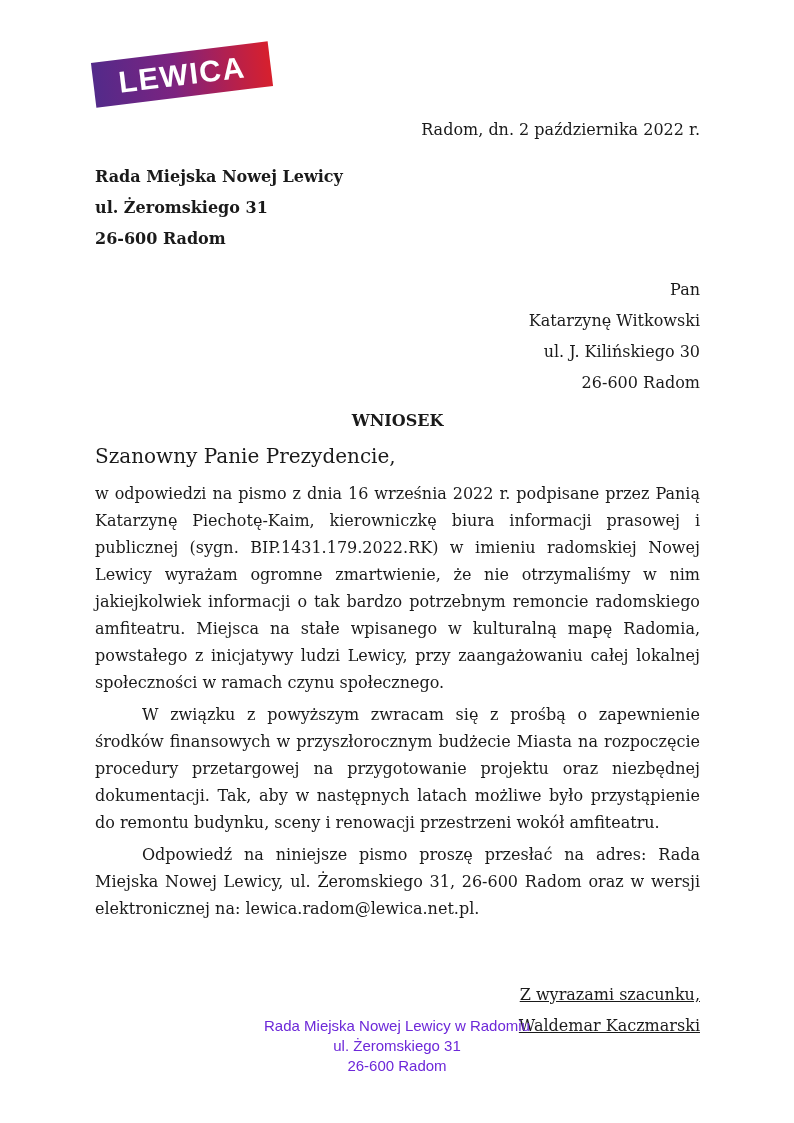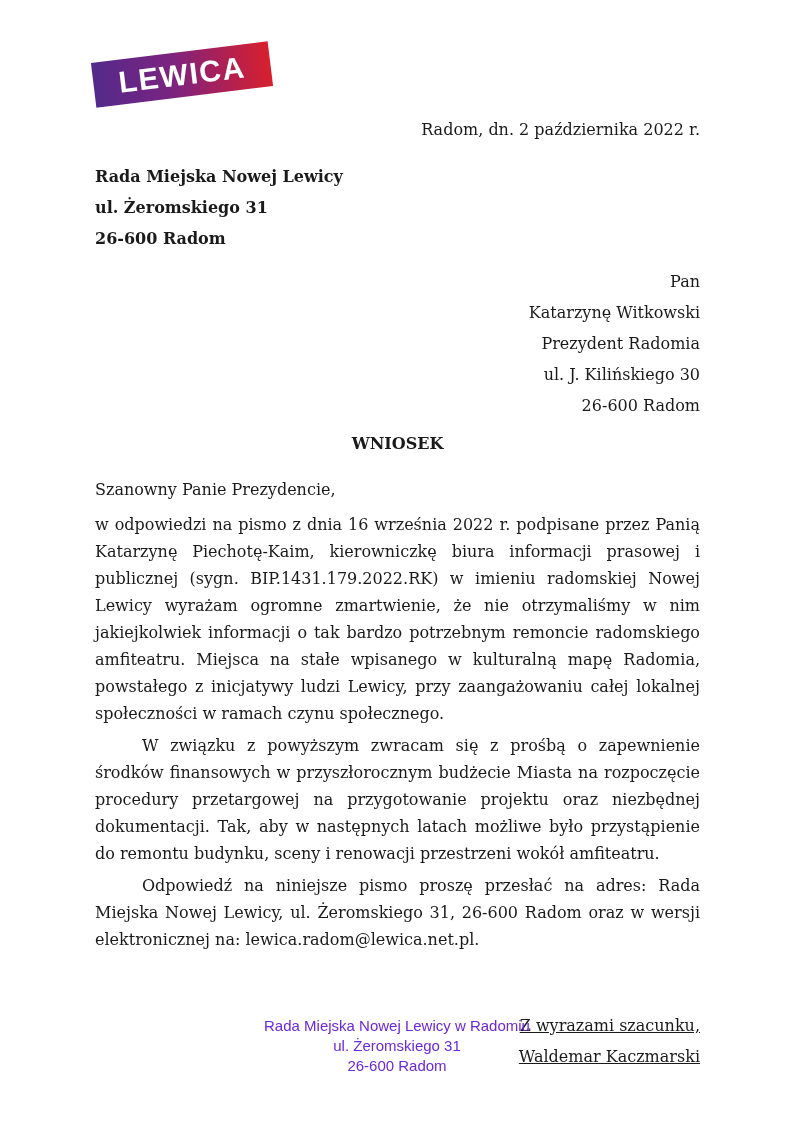--- a/index.html
+++ b/index.html
@@ -50,30 +50,30 @@
     text-align: right;
     font-size: 16px;
   }
   .address-block {
     font-size: 16px;
   }
   .address-block .line {
     line-height: 31px;
   }
   .sender-block { margin-top: 22px; text-align: left; font-weight: bold; }
-  .recipient-block { margin-top: 12px; text-align: right; }
+  .recipient-block { margin-top: 20px; text-align: right; }
   .subject-row {
     margin-top: 13px;
     text-align: center;
     font-size: 16px;
     font-weight: bold;
   }
   .salutation-row {
-    margin-top: 27px;
-    font-size: 16px;
+    margin-top: 14px;
+    font-size: 20px;
   }
   .body-paragraph {
     margin: 12px 0 0 0;
     font-size: 16px;
     line-height: 27px;
     text-align: justify;
   }
   .body-paragraph.indented {
     text-indent: 47px;
     margin-top: 5px;
@@ -113,21 +113,20 @@
 
   <div class="address-block sender-block">
     <div class="line">Rada Miejska Nowej Lewicy</div>
     <div class="line">ul. Żeromskiego 31</div>
     <div class="line">26-600 Radom</div>
   </div>
 
   <div class="address-block recipient-block">
     <div class="line">Pan</div>
     <div class="line">Katarzynę Witkowski</div>
-    <div class="line">Prezydent Radomia</div>
     <div class="line">ul. J. Kilińskiego 30</div>
     <div class="line">26-600 Radom</div>
   </div>
 
   <div class="subject-row">WNIOSEK</div>
 
   <div class="salutation-row">Szanowny Panie Prezydencie,</div>
 
   <p class="body-paragraph">w odpowiedzi na pismo z dnia 16 września 2022 r. podpisane przez Panią Katarzynę Piechotę-Kaim, kierowniczkę biura informacji prasowej i publicznej (sygn. BIP.1431.179.2022.RK) w imieniu radomskiej Nowej Lewicy wyrażam ogromne zmartwienie, że nie otrzymaliśmy w nim jakiejkolwiek informacji o tak bardzo potrzebnym remoncie radomskiego amfiteatru. Miejsca na stałe wpisanego w kulturalną mapę Radomia, powstałego z inicjatywy ludzi Lewicy, przy zaangażowaniu całej lokalnej społeczności w ramach czynu społecznego.</p>
   <p class="body-paragraph indented">W związku z powyższym zwracam się z prośbą o zapewnienie środków finansowych w przyszłorocznym budżecie Miasta na rozpoczęcie procedury przetargowej na przygotowanie projektu oraz niezbędnej dokumentacji. Tak, aby w następnych latach możliwe było przystąpienie do remontu budynku, sceny i renowacji przestrzeni wokół amfiteatru.</p>

